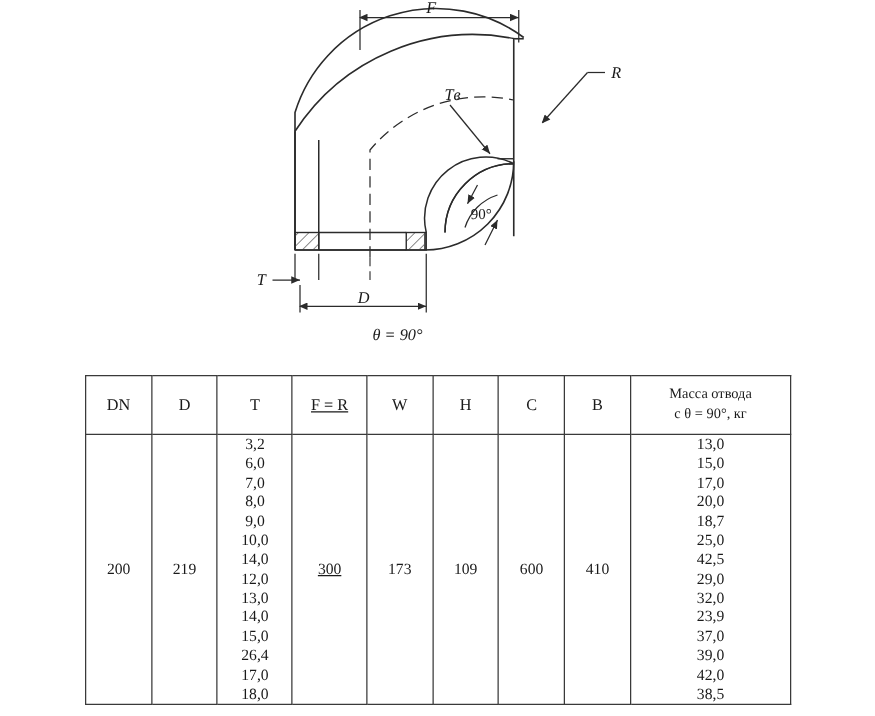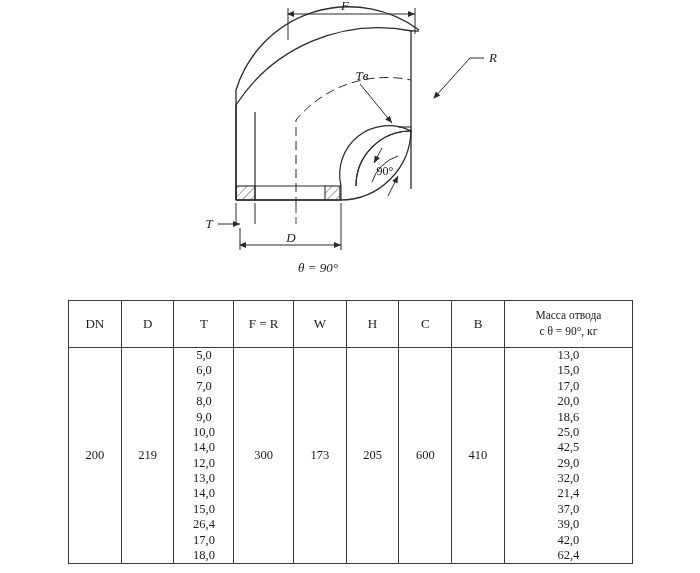--- a/index.html
+++ b/index.html
@@ -70,21 +70,21 @@
     padding: 6px 0 8px 0;
     line-height: 1.23;
     font-size: 12px;
   }
   td.list-cell div {
     white-space: nowrap;
   }
   .col-dn { width: 58px; margin-left: 48px; }
   .col-d { width: 58px; }
   .col-t { width: 66px; }
-  .col-f { width: 66px; }
+  .col-f { width: 66px; text-decoration: underline; }
   .col-w { width: 58px; }
   .col-h { width: 58px; }
   .col-c { width: 58px; }
   .col-b { width: 58px; }
   .col-mass { width: 145px; }
 </style>
 </head>
 <body>
 
 <div id="diagram-area">
@@ -246,52 +246,52 @@
           <div>Масса отвода</div>
           <div>с θ = 90°, кг</div>
         </th>
       </tr>
     </thead>
     <tbody>
       <tr>
         <td class="col-dn">200</td>
         <td class="col-d">219</td>
         <td class="col-t list-cell" id="t-list">
-            <div>5,0</div>
+            <div>3,2</div>
             <div>6,0</div>
             <div>7,0</div>
             <div>8,0</div>
             <div>9,0</div>
             <div>10,0</div>
             <div>14,0</div>
             <div>12,0</div>
             <div>13,0</div>
             <div>14,0</div>
             <div>15,0</div>
             <div>26,4</div>
             <div>17,0</div>
             <div>18,0</div>
           </td>
         <td class="col-f">300</td>
         <td class="col-w">173</td>
-        <td class="col-h">205</td>
+        <td class="col-h">109</td>
         <td class="col-c">600</td>
         <td class="col-b">410</td>
         <td class="col-mass list-cell" id="mass-list">
             <div>13,0</div>
             <div>15,0</div>
             <div>17,0</div>
             <div>20,0</div>
-            <div>18,6</div>
+            <div>18,7</div>
             <div>25,0</div>
             <div>42,5</div>
             <div>29,0</div>
             <div>32,0</div>
-            <div>21,4</div>
+            <div>23,9</div>
             <div>37,0</div>
             <div>39,0</div>
             <div>42,0</div>
-            <div>62,4</div>
+            <div>38,5</div>
           </td>
       </tr>
     </tbody>
   </table>
 </div>
 
 </body></html>

